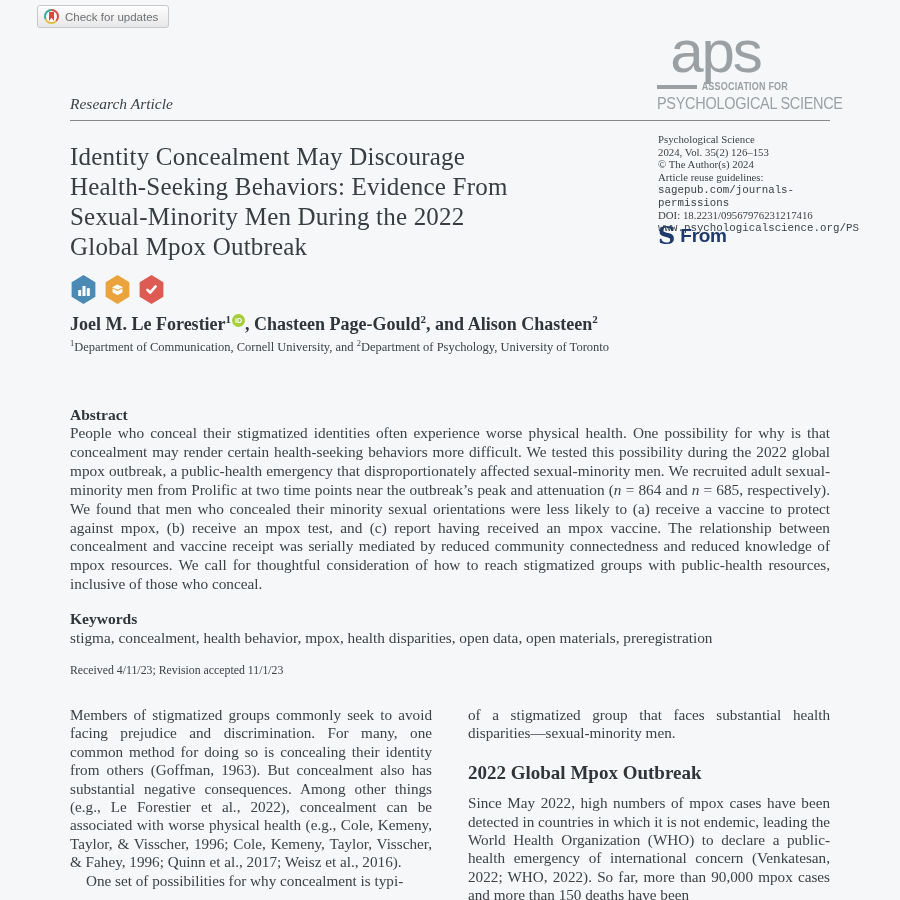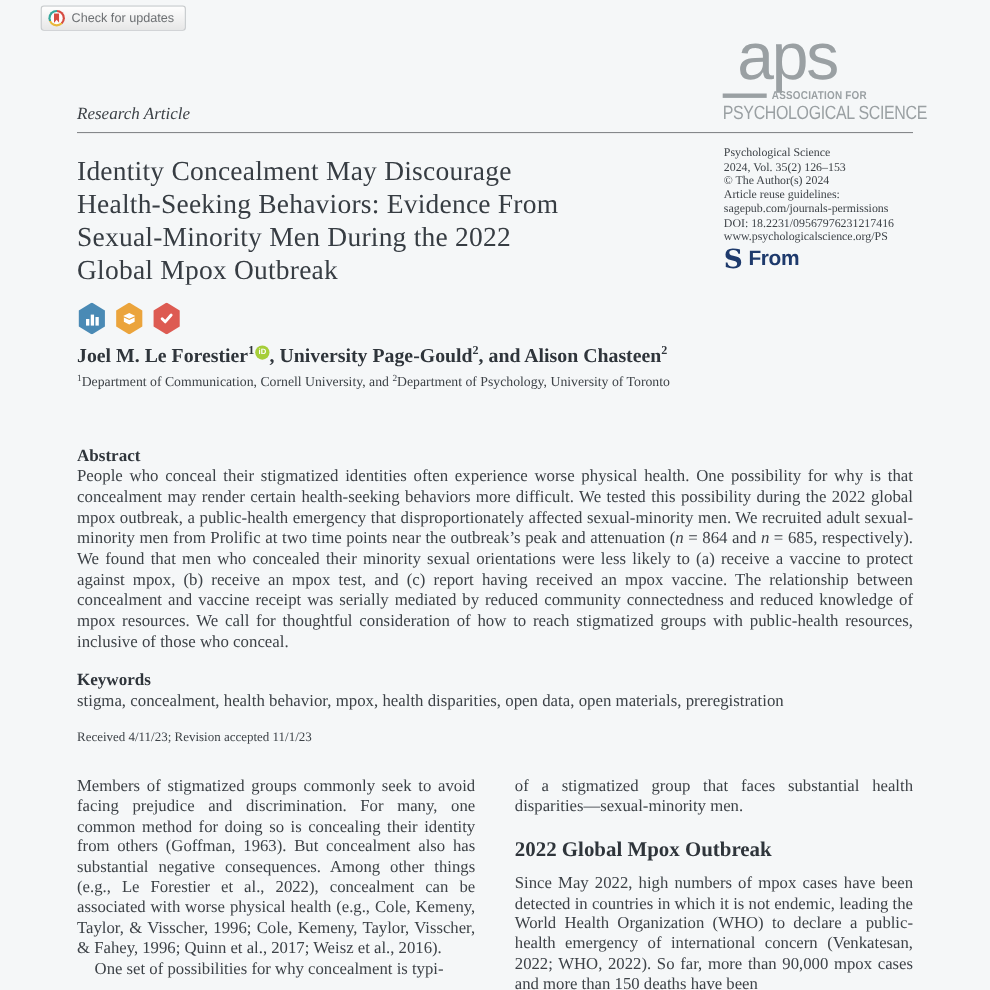--- a/index.html
+++ b/index.html
@@ -33,21 +33,21 @@
   
   .research-article { position:absolute; left:70px; top:95px; font-style:italic; font-size:15.5px; color:#3d4247; }
   .head-rule { position:absolute; left:70px; top:120px; width:760px; height:1px; background:#85888b; }
 
   
   .title { position:absolute; left:70px; top:142px; width:600px; font-weight:400; font-size:25px;
     line-height:30px; color:#373d43; letter-spacing:0.2px; }
 
   
   .meta { position:absolute; left:658px; top:133px; width:185px; font-size:10.8px; line-height:12.7px; color:#3d4247; }
-  .meta .link { color:#3d4247; text-decoration:none; cursor:pointer; }
+  .meta .link { color:#3d4247; text-decoration:none; cursor:pointer;font-family:Liberation Mono, monospace; }
   .sage { position:absolute; left:658px; top:224px; display:flex; align-items:center; gap:5px; color:#1e3a6c; }
   .sage .s-glyph { font-family:"DejaVu Serif", serif; font-weight:700; font-size:24px; line-height:24px; }
   .sage .s-word { font-family:"Liberation Sans", sans-serif; font-weight:700; font-size:19px; letter-spacing:-0.3px; }
 
   
   .badges { position:absolute; left:70px; top:275px; display:flex; gap:7px; }
   .hex { width:27px; height:29px; clip-path:polygon(50% 0%, 94% 25%, 94% 75%, 50% 100%, 6% 75%, 6% 25%);
     display:flex; align-items:center; justify-content:center; cursor:pointer; }
   .hex-data { background:#4a8ab5; }
   .hex-materials { background:#eba43c; }
@@ -143,21 +143,21 @@
       </svg>
     </span>
     <span class="hex hex-prereg">
       <svg width="15" height="15" viewBox="0 0 15 15">
         <path d="M3.4 7.8 L6.2 10.6 L11.6 4.4" fill="none" stroke="#fff" stroke-width="2.6" stroke-linecap="round" stroke-linejoin="round"></path>
       </svg>
     </span>
   </div>
 
   <div class="authors">
-    <span>Joel M. Le Forestier</span><sup>1</sup><span class="orcid">iD</span><span>, </span><span>University Page-Gould</span><sup>2</sup><span>, and </span><span>Alison Chasteen</span><sup>2</sup>
+    <span>Joel M. Le Forestier</span><sup>1</sup><span class="orcid">iD</span><span>, </span><span>Chasteen Page-Gould</span><sup>2</sup><span>, and </span><span>Alison Chasteen</span><sup>2</sup>
   </div>
   <div class="affil">
     <sup>1</sup><span>Department of Communication, Cornell University, and </span><sup>2</sup><span>Department of Psychology, University of Toronto</span>
   </div>
 
   <div class="abstract-h">Abstract</div>
   <div class="abstract-p">
     <span>People who conceal their stigmatized identities often experience worse physical health. One possibility for why is that concealment may render certain health-seeking behaviors more difficult. We tested this possibility during the 2022 global mpox outbreak, a public-health emergency that disproportionately affected sexual-minority men. We recruited adult sexual-minority men from Prolific at two time points near the outbreak’s peak and attenuation (</span><i>n</i><span> = 864 and </span><i>n</i><span> = 685, respectively). We found that men who concealed their minority sexual orientations were less likely to (a) receive a vaccine to protect against mpox, (b) receive an mpox test, and (c) report having received an mpox vaccine. The relationship between concealment and vaccine receipt was serially mediated by reduced community connectedness and reduced knowledge of mpox resources. We call for thoughtful consideration of how to reach stigmatized groups with public-health resources, inclusive of those who conceal.</span>
   </div>
 

